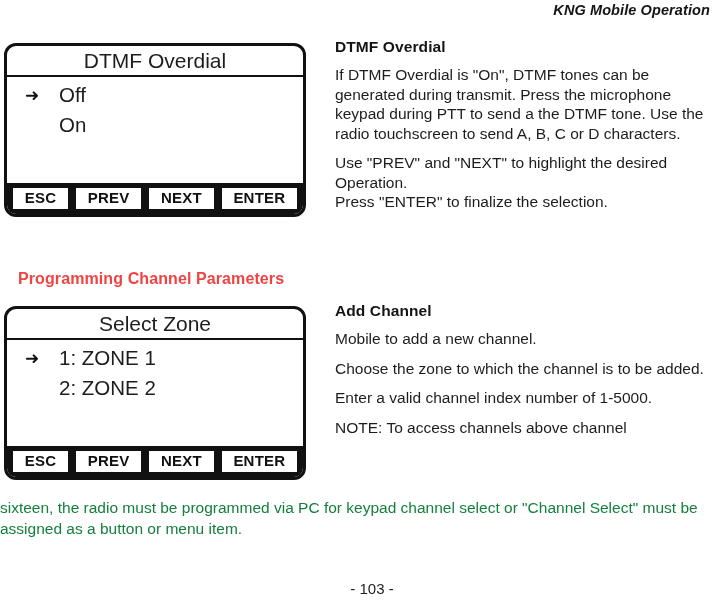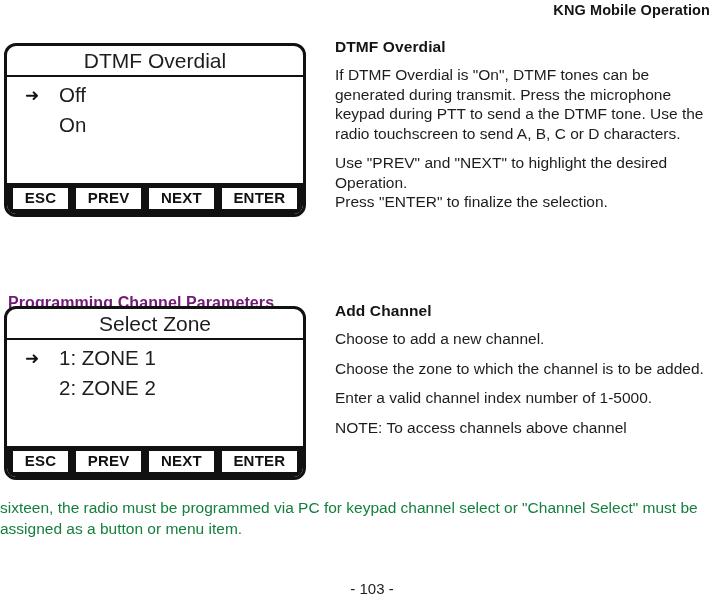--- a/index.html
+++ b/index.html
@@ -18,20 +18,21 @@
     overflow: hidden;
   }
 
   
   .page-header {
     position: absolute;
     top: 2px;
     right: 2px;
     font-size: 14.5px;
     font-weight: bold;
+    font-style: italic;
     letter-spacing: 0.1px;
     color: #151515;
     white-space: nowrap;
   }
 
   
   .radio-screen {
     position: absolute;
     left: 4px;
     width: 302px;
@@ -122,28 +123,27 @@
     color: #1d1d1d;
   }
   .desc-col p:last-child { margin-bottom: 0; }
 
   #desc-dtmf { top: 38px; }
   #desc-addchannel { top: 302px; }
 
   
   .section-heading {
     position: absolute;
-    left: 8px;
+    left: 18px;
     top: 270px;
     font-size: 16px;
     font-weight: bold;
-    color: #701a75;
+    color: #ef4444;
     letter-spacing: 0.1px;
     white-space: nowrap;
-    margin-top: 24px;
   }
 
   
   .note-overflow {
     position: absolute;
     left: 0px;
     top: 497px;
     width: 700px;
     font-size: 15.5px;
     line-height: 21px;
@@ -216,21 +216,21 @@
   <div class="softkeys">
     <div class="softkey">ESC</div>
     <div class="softkey">PREV</div>
     <div class="softkey">NEXT</div>
     <div class="softkey">ENTER</div>
   </div>
 </div>
 
 <div class="desc-col" id="desc-addchannel">
   <h3>Add Channel</h3>
-  <p>Choose to add a new channel.</p>
+  <p>Mobile to add a new channel.</p>
   <p>Choose the zone to which the channel is to be added.</p>
   <p>Enter a valid channel index number of 1-5000.</p>
   <p>NOTE: To access channels above channel</p>
 </div>
 
 <div class="note-overflow">sixteen, the radio must be programmed via PC for keypad channel select or "Channel Select" must be assigned as a button or menu item.</div>
 
 <div class="page-footer">- 103 -</div>
 
 </body></html>

